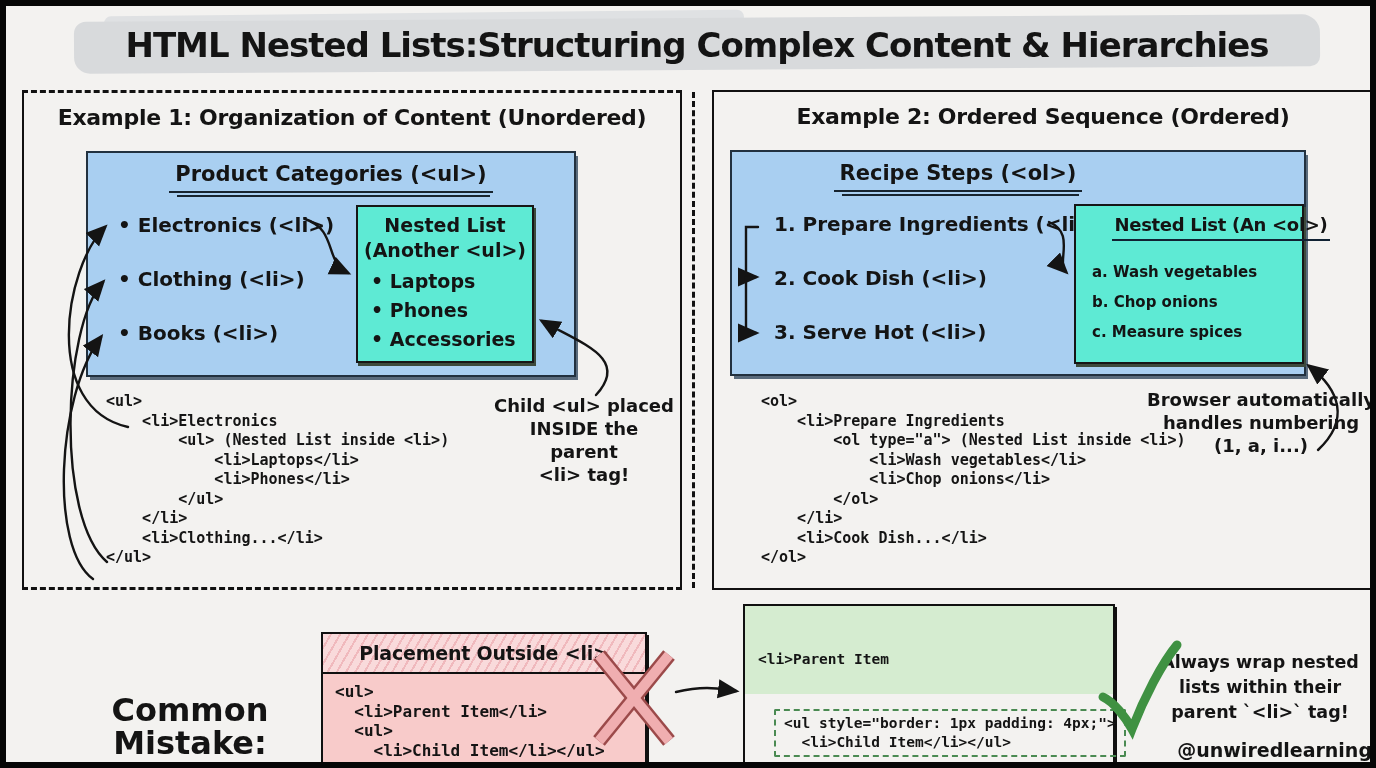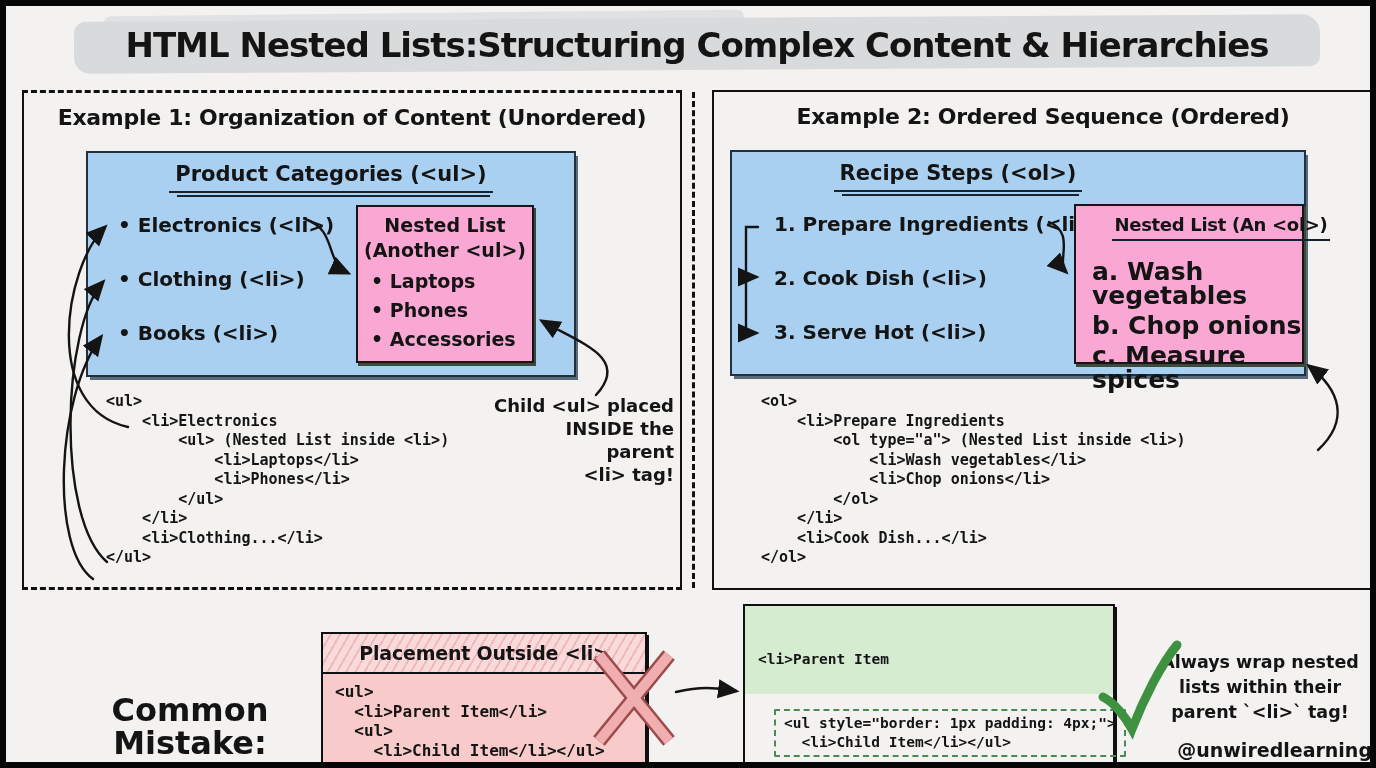--- a/index.html
+++ b/index.html
@@ -36,21 +36,21 @@
   .bluebox-title { position:absolute; left:0; top:9px; width:100%; text-align:center;
     font-size:21px; font-weight:700; white-space:nowrap; }
   .dul { display:inline-block; position:relative; padding:0 6px 5px 6px;
     border-bottom:2.5px solid #17242f; }
   .dul::after { content:""; position:absolute; left:8px; right:3px; bottom:-6px;
     height:1.8px; background:#17242f; }
   .sul { display:inline-block; padding:0 2px 4px 2px; border-bottom:2.2px solid #123; }
   .blue-items { position:absolute; font-size:20px; font-weight:600; }
   .blue-items div { height:27px; margin-bottom:27px; white-space:nowrap; }
   
-  .greenbox { position:absolute; box-sizing:border-box; background:#f9a8d4;
+  .greenbox { position:absolute; box-sizing:border-box; background:#5eead4;
     border:2.2px solid #161616; box-shadow:2px 3px 0 #3c4a3c; }
   .green-title { position:absolute; left:0; width:100%; text-align:center;
     font-weight:700; white-space:nowrap; }
   .green-items { position:absolute; font-weight:600; }
   
   .note { white-space:pre-line; text-align:center; font-size:18px; line-height:23px;
     font-weight:600; }
   
   .mistake-label { white-space:pre-line; text-align:center; font-size:32px;
     line-height:33px; font-weight:700;margin-top:48px; }
@@ -110,21 +110,21 @@
   <div class="abs code" style="left:100px; top:386px;">&lt;ul&gt;
     &lt;li&gt;Electronics
         &lt;ul&gt; (Nested List inside &lt;li&gt;)
             &lt;li&gt;Laptops&lt;/li&gt;
             &lt;li&gt;Phones&lt;/li&gt;
         &lt;/ul&gt;
     &lt;/li&gt;
     &lt;li&gt;Clothing...&lt;/li&gt;
 &lt;/ul&gt;</div>
 
-  <div class="abs note" style="left:488px; top:388px; width:180px;text-align:right;">Child &lt;ul&gt; placed
+  <div class="abs note" style="left:488px; top:388px; width:180px;">Child &lt;ul&gt; placed
 INSIDE the parent
 &lt;li&gt; tag!</div>
 
   <div class="abs divider"></div>
 
   <div class="abs panel-right">
     <div class="abs panel-heading">Example 2: Ordered Sequence (Ordered)</div>
 
     <div class="abs bluebox" style="left:16px; top:58px; width:576px; height:226px;">
       <div class="bluebox-title" style="left:-60px;">
@@ -133,39 +133,42 @@
       <div class="blue-items" style="left:42px; top:60px;">
         <div>1. Prepare Ingredients (&lt;li&gt;)</div>
         <div>2. Cook Dish (&lt;li&gt;)</div>
         <div>3. Serve Hot (&lt;li&gt;)</div>
       </div>
 
       <div class="greenbox" style="left:342px; top:52px; width:230px; height:160px;">
         <div class="green-title" style="top:8px; font-size:18px; letter-spacing:-0.3px;padding-left:32px;">
           <span class="sul">Nested List (An &lt;ol&gt;)</span>
         </div>
-        <div class="green-items" style="left:16px; top:54px; font-size:25px; line-height:24px;">
+        <div class="green-items" style="left:16px; top:54px; font-size:15px; line-height:24px;">
           <div style="margin-bottom:6px;">a. Wash vegetables</div>
           <div style="margin-bottom:6px;">b. Chop onions</div>
           <div>c. Measure spices</div>
         </div>
       </div>
     </div>
   </div>
 
   <div class="abs code" style="left:755px; top:386px;">&lt;ol&gt;
     &lt;li&gt;Prepare Ingredients
         &lt;ol type="a"&gt; (Nested List inside &lt;li&gt;)
             &lt;li&gt;Wash vegetables&lt;/li&gt;
             &lt;li&gt;Chop onions&lt;/li&gt;
         &lt;/ol&gt;
     &lt;/li&gt;
     &lt;li&gt;Cook Dish...&lt;/li&gt;
 &lt;/ol&gt;</div>
 
+  <div class="abs note" style="left:1140px; top:382px; width:230px;">Browser automatically
+handles numbering
+(1, a, i...)</div>
 
   <div class="abs mistake-label" style="left:38px; top:640px; width:292px;">Common Mistake:
 Incorrect Nesting!</div>
 
   <div class="abs bottombox" style="left:315px; top:626px; width:326px; height:160px;">
     <div class="boxhdr hdr-pink">Placement Outside &lt;li&gt;</div>
     <div class="body-pink">
       <div class="code pink-code">&lt;ul&gt;
   &lt;li&gt;Parent Item&lt;/li&gt;
   &lt;ul&gt;

